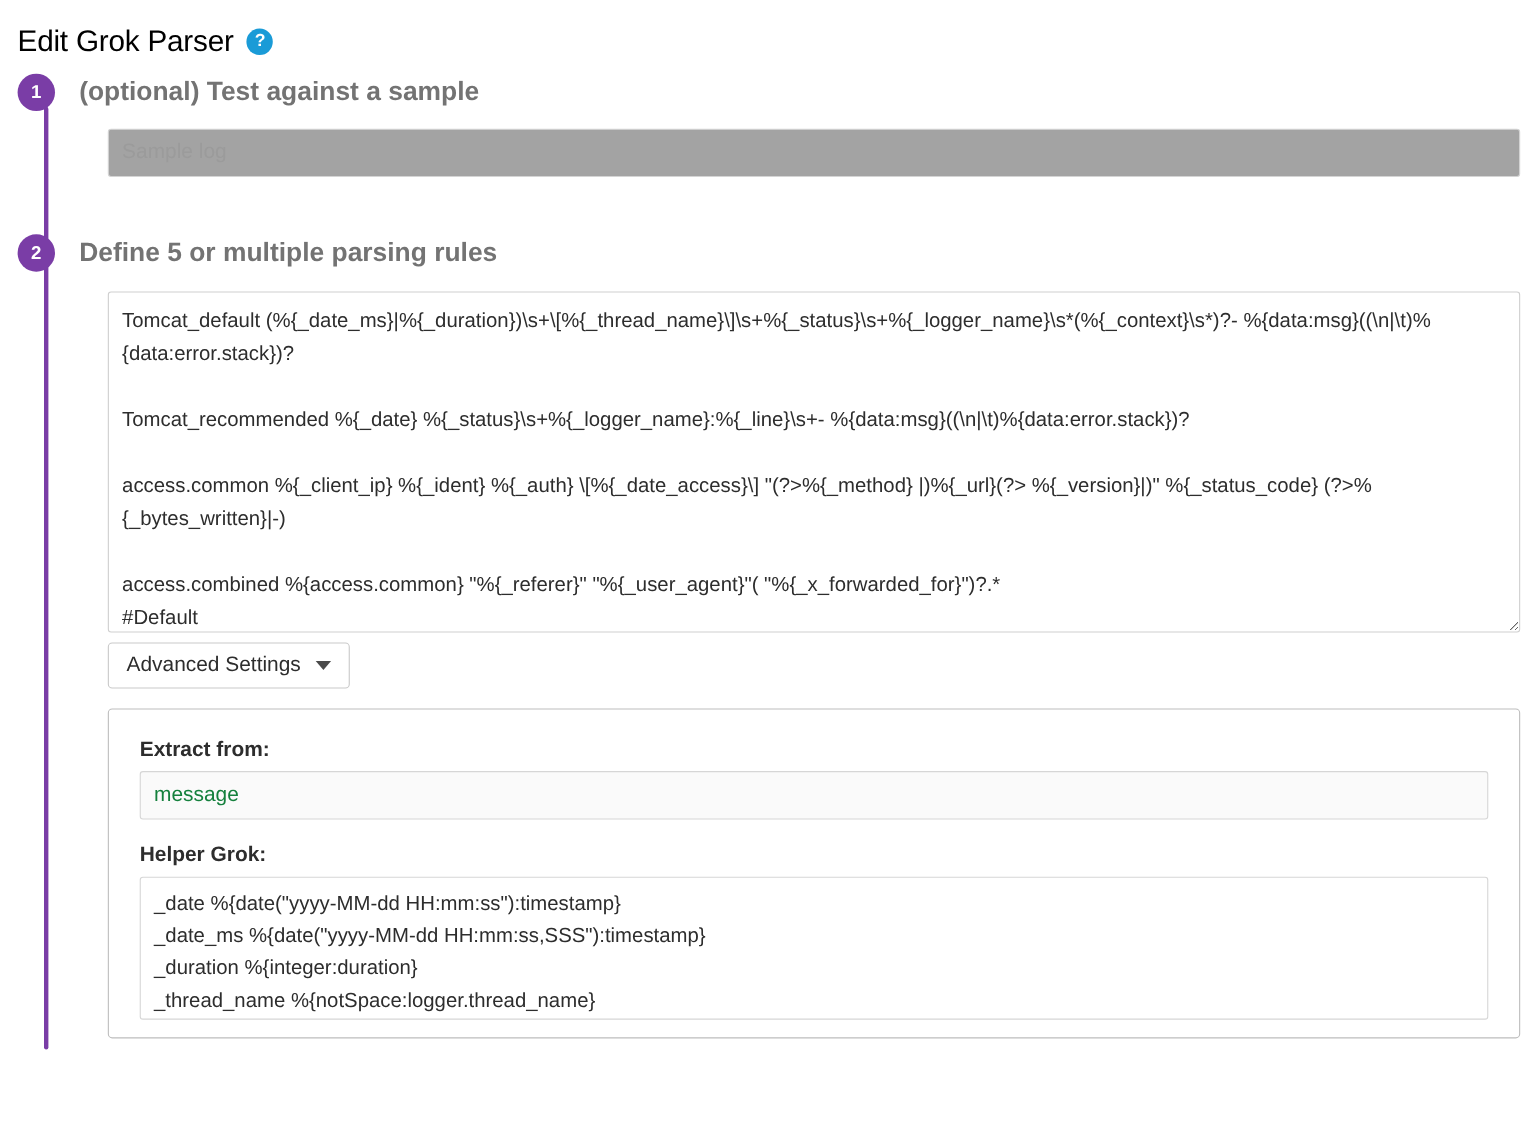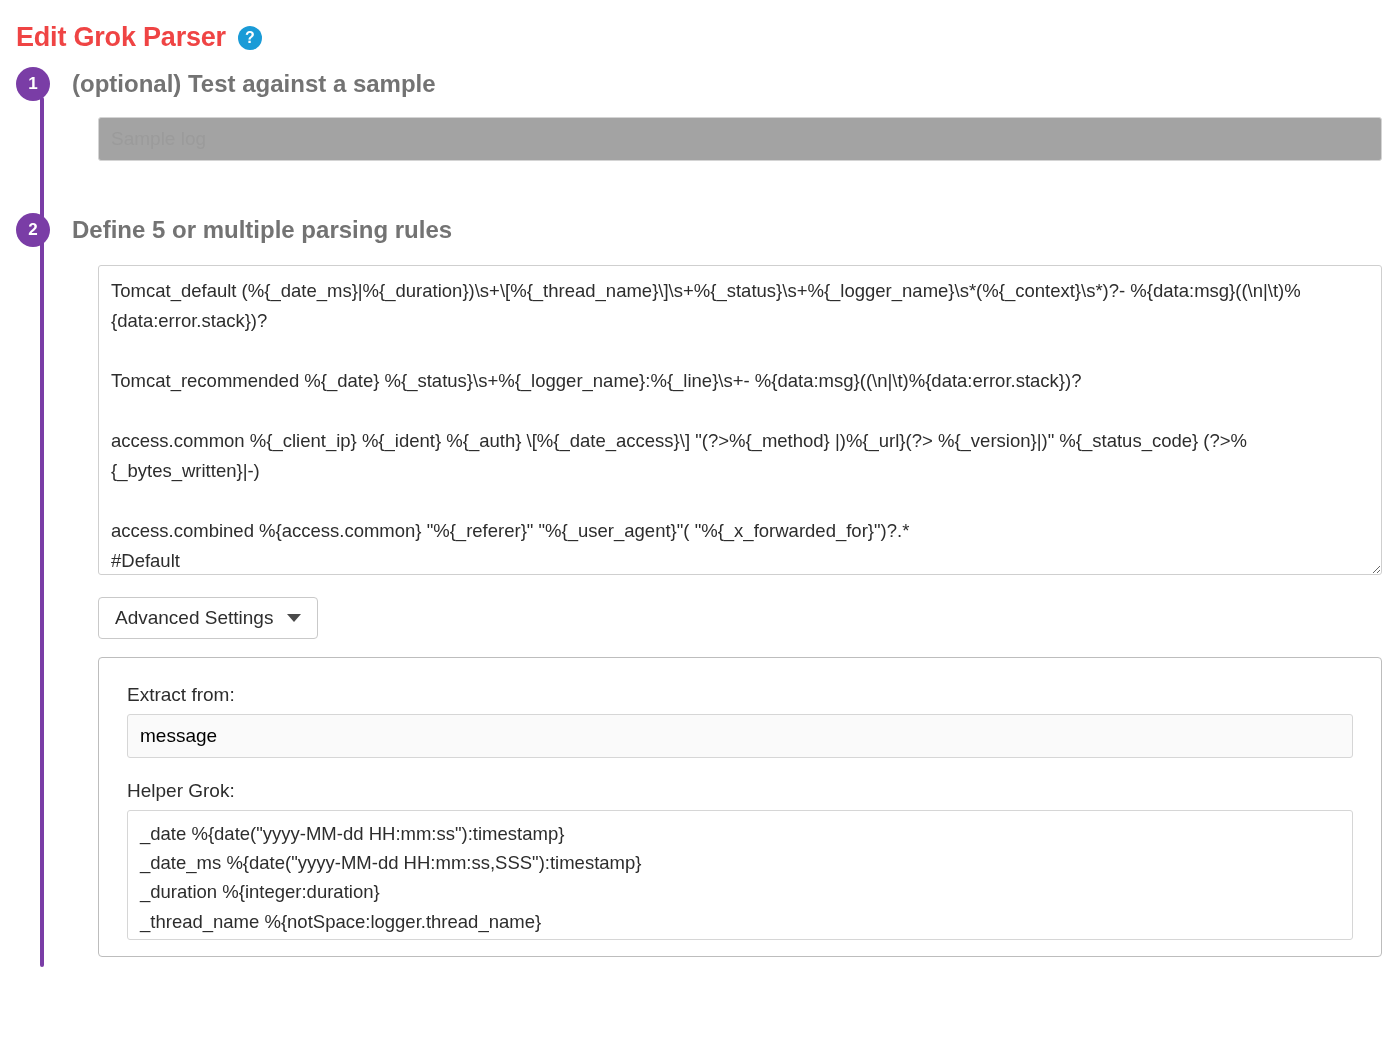--- a/index.html
+++ b/index.html
@@ -22,22 +22,22 @@
 
   
   .title-row {
     display: flex;
     align-items: center;
     gap: 12px;
     padding: 22px 0 0 16px;
   }
   .title-text {
     font-size: 27px;
-    color: #ef4444;
-    font-weight: 700;
+    color: #000000;
+    font-weight: 400;
     letter-spacing: -0.2px;
   }
   .help-icon {
     width: 24px;
     height: 24px;
     border-radius: 50%;
     background: #1a9bd7;
     color: #ffffff;
     font-size: 16px;
     font-weight: bold;
@@ -124,21 +124,21 @@
     line-height: 1.62;
     color: #2d2d2d;
     padding: 10px 12px 14px 12px;
     resize: vertical;
     overflow: hidden;
     white-space: pre-wrap;
     word-break: break-word;
   }
 
   .adv-btn {
-    margin-top: 18px;
+    margin-top: 4px;
     display: inline-flex;
     align-items: center;
     gap: 14px;
     height: 42px;
     padding: 0 16px;
     background: #ffffff;
     border: 1px solid #c9c9c9;
     border-radius: 4px;
     font-size: 19px;
     color: #2d2d2d;
@@ -159,30 +159,31 @@
     border-radius: 4px;
     background: #ffffff;
     padding: 26px 28px 10px 28px;
     height: 300px;
     overflow: hidden;
   }
   .field-label {
     font-size: 19px;
     color: #2d2d2d;
     margin-bottom: 8px;
+    font-weight: bold;
   }
   .extract-input {
     width: 100%;
     height: 44px;
     border: 1px solid #d6d6d6;
     border-radius: 3px;
     background: #fafafa;
     font-size: 19px;
     font-family: "Liberation Sans", sans-serif;
-    color: #000000;
+    color: #15803d;
     padding: 0 12px;
   }
   .helper-label {
     margin-top: 22px;
   }
   .helper-area {
     width: 100%;
     height: 130px;
     border: 1px solid #d6d6d6;
     border-radius: 3px;

